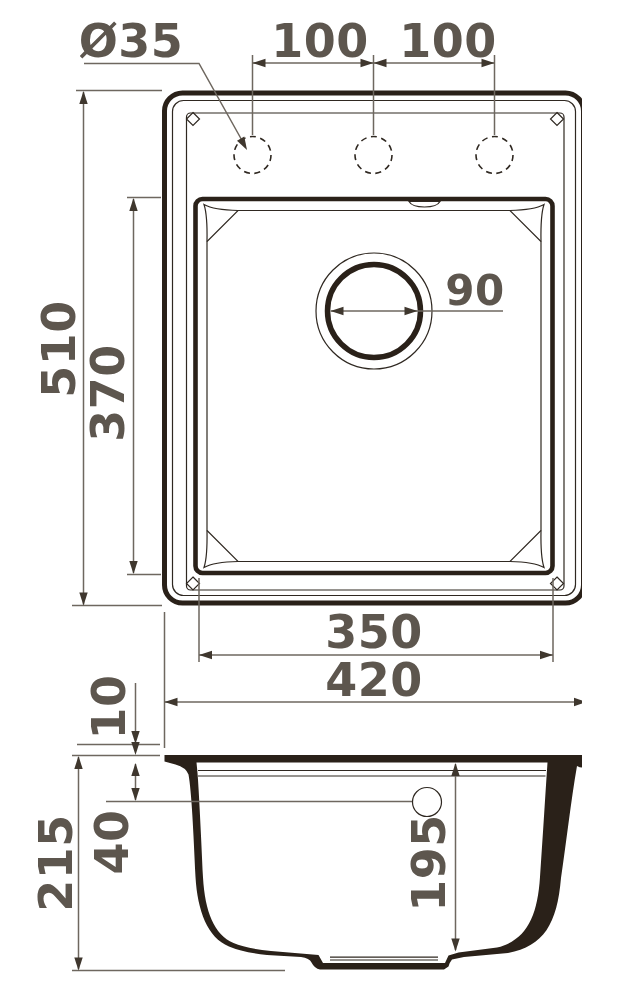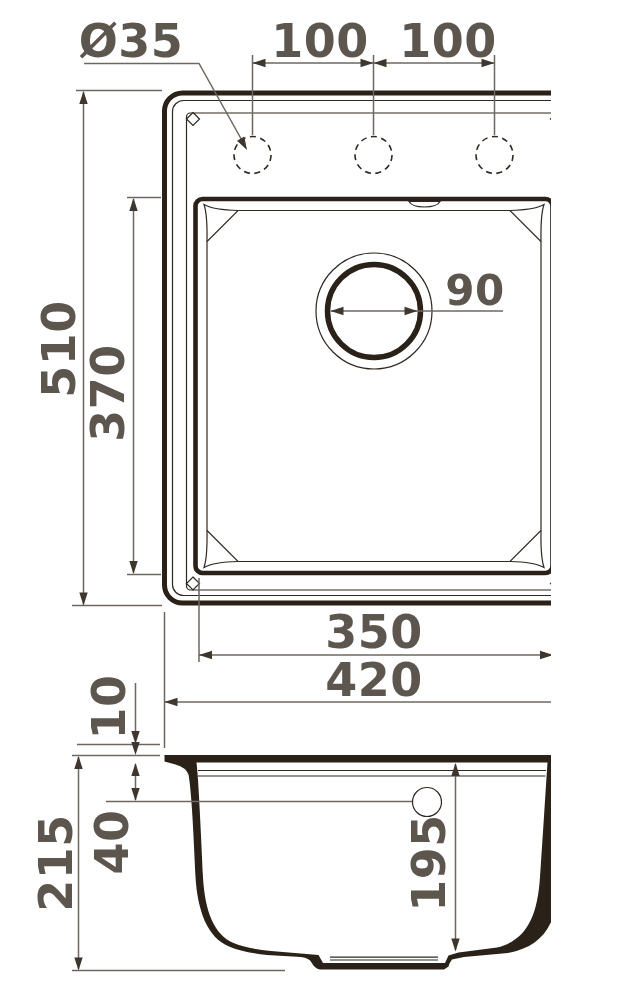--- a/index.html
+++ b/index.html
@@ -1,16 +1,16 @@
 <!DOCTYPE html>
 <html><head>
 <meta charset="utf-8">
 <style>
   html,body{margin:0;padding:0;background:#ffffff;}
-  .stage{position:relative;width:551px;height:1000px;background:#ffffff;overflow:hidden;}
+  .stage{position:relative;width:551px;height:1000px;background:#ffffff;overflow:hidden;padding-left:31px;}
   svg{position:absolute;left:0;top:0;}
   .thick{fill:none;stroke:#2a2119;stroke-width:5;}
   .mid{fill:none;stroke:#2a2119;stroke-width:4.6;}
   .hair{fill:none;stroke:#2f2821;stroke-width:1.2;}
   .dimln{fill:none;stroke:#6e675f;stroke-width:1.5;}
   .arrow{fill:#3f372e;stroke:none;}
   .solid{fill:#2a2119;stroke:none;fill-rule:evenodd;}
   .dimtxt{font-family:"DejaVu Sans", sans-serif;font-weight:bold;font-size:46px;letter-spacing:0.5px;}
   .dimtxt.small{font-size:42px;}
   .dash{fill:none;stroke:#2f2821;stroke-width:1.6;stroke-dasharray:6 4.5;}

